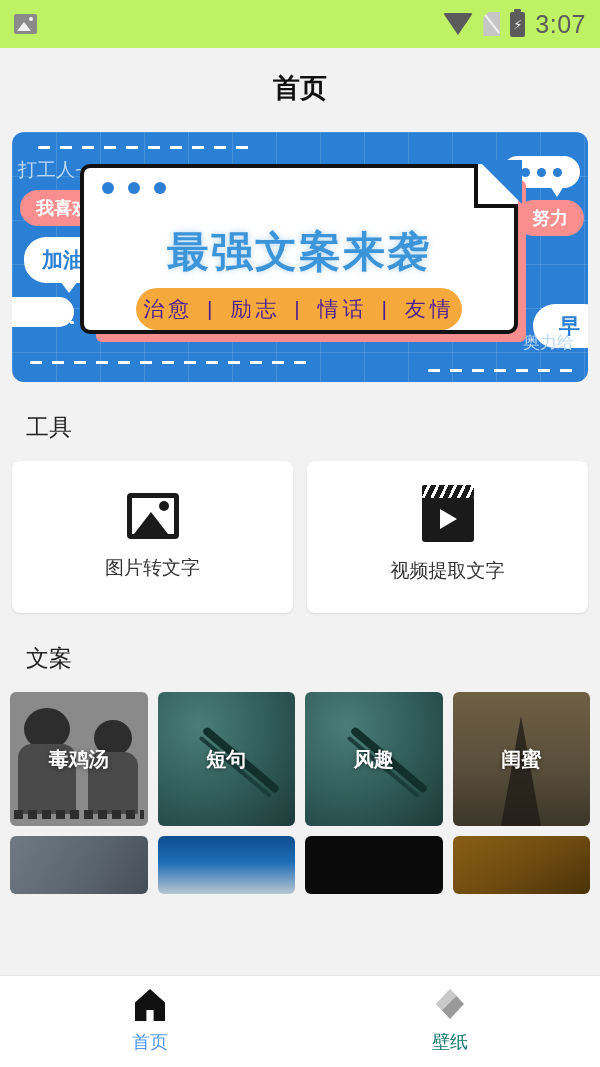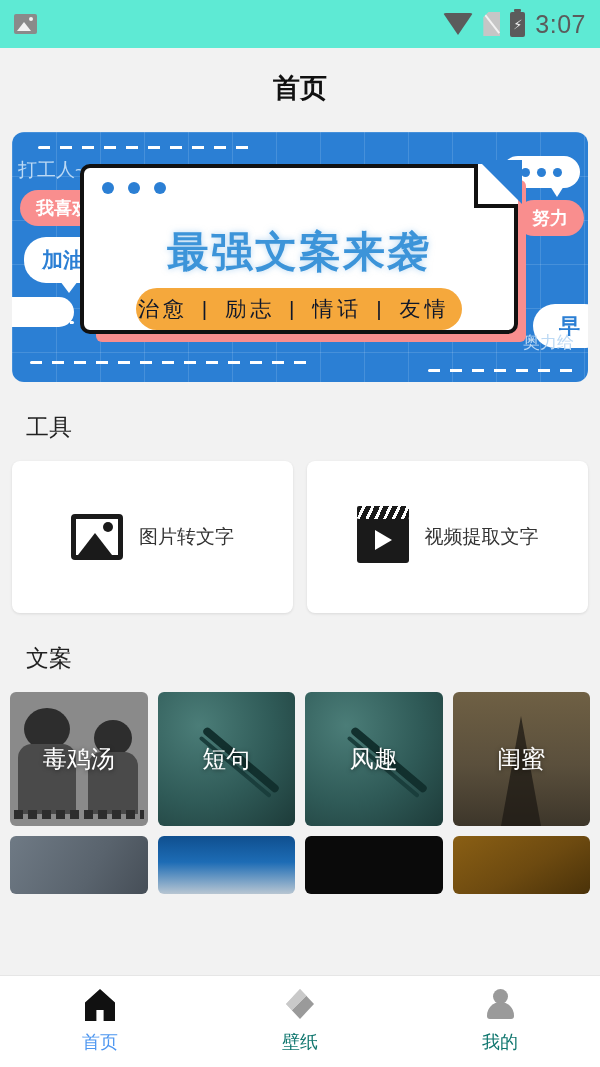--- a/index.html
+++ b/index.html
@@ -9,21 +9,21 @@
     background:#f2f2f2;
     overflow:hidden;
     position:relative;
   }
 
   
   .statusbar {
     height:48px; width:100%;
     display:flex; align-items:center;
     padding:0 14px;
-    background:#5eead4;
+    background:#bef264;
   }
   .sb-left { display:flex; align-items:center; gap:8px; }
   .sb-right { margin-left:auto; display:flex; align-items:center; gap:10px; }
   .sb-time { font-size:25px; color:#5b5b5b; font-weight:400; letter-spacing:.5px; }
   .icon-img {
     width:23px; height:20px; background:#8a8a8a; border-radius:2px;
     position:relative; overflow:hidden;
   }
   .icon-img:after {
     content:""; position:absolute; left:3px; bottom:3px;
@@ -109,31 +109,31 @@
   .dots-row { position:absolute; left:18px; top:14px; display:flex; gap:14px; }
   .dots-row i { width:12px; height:12px; border-radius:50%; background:#2b7fd4; display:block; }
   .banner-head {
     position:absolute; left:0; right:0; top:56px; text-align:center;
     font-size:42px; font-weight:700; color:#3c94d9; letter-spacing:2px;
     text-shadow:0 0 6px rgba(120,180,230,.55), 2px 2px 0 #fff;
   }
   .banner-pill {
     position:absolute; left:52px; right:52px; top:120px;
     background:#f5a83c; border-radius:22px; padding:7px 0;
-    color:#0f172a; font-size:21px; letter-spacing:4px;
+    text-align:center; color:#4c1d95; font-size:21px; letter-spacing:4px;
   }
   .banner-pill span { padding:0 2px; }
 
   
   .sec-title { font-size:23px; color:#222; font-weight:400; padding:30px 0 18px 26px; }
 
   .tools { display:flex; gap:14px; padding:0 12px; }
   .tool-card {
     flex:1; background:#fff; border-radius:8px; height:152px;
-    display:flex; flex-direction:row; align-items:center; justify-content:center;
+    display:flex; flex-direction:column; align-items:center; justify-content:center;
     gap:16px; box-shadow:0 1px 3px rgba(0,0,0,.10);
   }
   .tool-label { font-size:19px; color:#333; }
   .tool-ico { width:52px; height:46px; position:relative; }
 
   .ic-photo { border:5px solid #1a1a1a; border-radius:4px; background:#fff; }
   .ic-photo:before { content:""; position:absolute; right:5px; top:3px;
     width:10px; height:10px; border-radius:50%; background:#1a1a1a; }
   .ic-photo:after { content:""; position:absolute; left:2px; bottom:0;
     width:0; height:0; border-left:17px solid transparent;
@@ -156,21 +156,21 @@
 
   
   .grid { display:flex; flex-wrap:wrap; gap:10px; padding:0 10px; }
   .gcard {
     width:calc(25% - 7.5px); height:134px; border-radius:6px;
     position:relative; overflow:hidden;
     display:flex; align-items:center; justify-content:center;
   }
   .gcard.short { height:58px; }
   .gcard .glabel {
-    position:relative; z-index:2; color:#fff; font-size:24px; font-weight:400;
+    position:relative; z-index:2; color:#fff; font-size:20px; font-weight:700;
     text-shadow:0 1px 4px rgba(0,0,0,.5);
   }
   .gcard .art { position:absolute; inset:0; }
 
   .art-meme { background:#8a8a8a; }
   .art-meme .f1, .art-meme .f2 { position:absolute; background:#2d2d2d; border-radius:50%; }
   .art-meme .f1 { left:14px; top:16px; width:46px; height:42px; }
   .art-meme .f2 { right:16px; top:28px; width:38px; height:36px; }
   .art-meme .b1, .art-meme .b2 { position:absolute; background:#4a4a4a; border-radius:14px 14px 0 0; }
   .art-meme .b1 { left:8px; top:52px; width:58px; height:70px; }
@@ -341,17 +341,13 @@
 
 <div class="navbar">
   <div class="nav-item active">
     <span class="nav-ico ic-home"></span>
     <span class="nav-label">首页</span>
   </div>
   <div class="nav-item">
     <span class="nav-ico ic-wall"></span>
     <span class="nav-label">壁纸</span>
   </div>
-  <div class="nav-item">
-    <span class="nav-ico ic-user"></span>
-    <span class="nav-label">我的</span>
-  </div>
 </div>
 
 </body></html>

